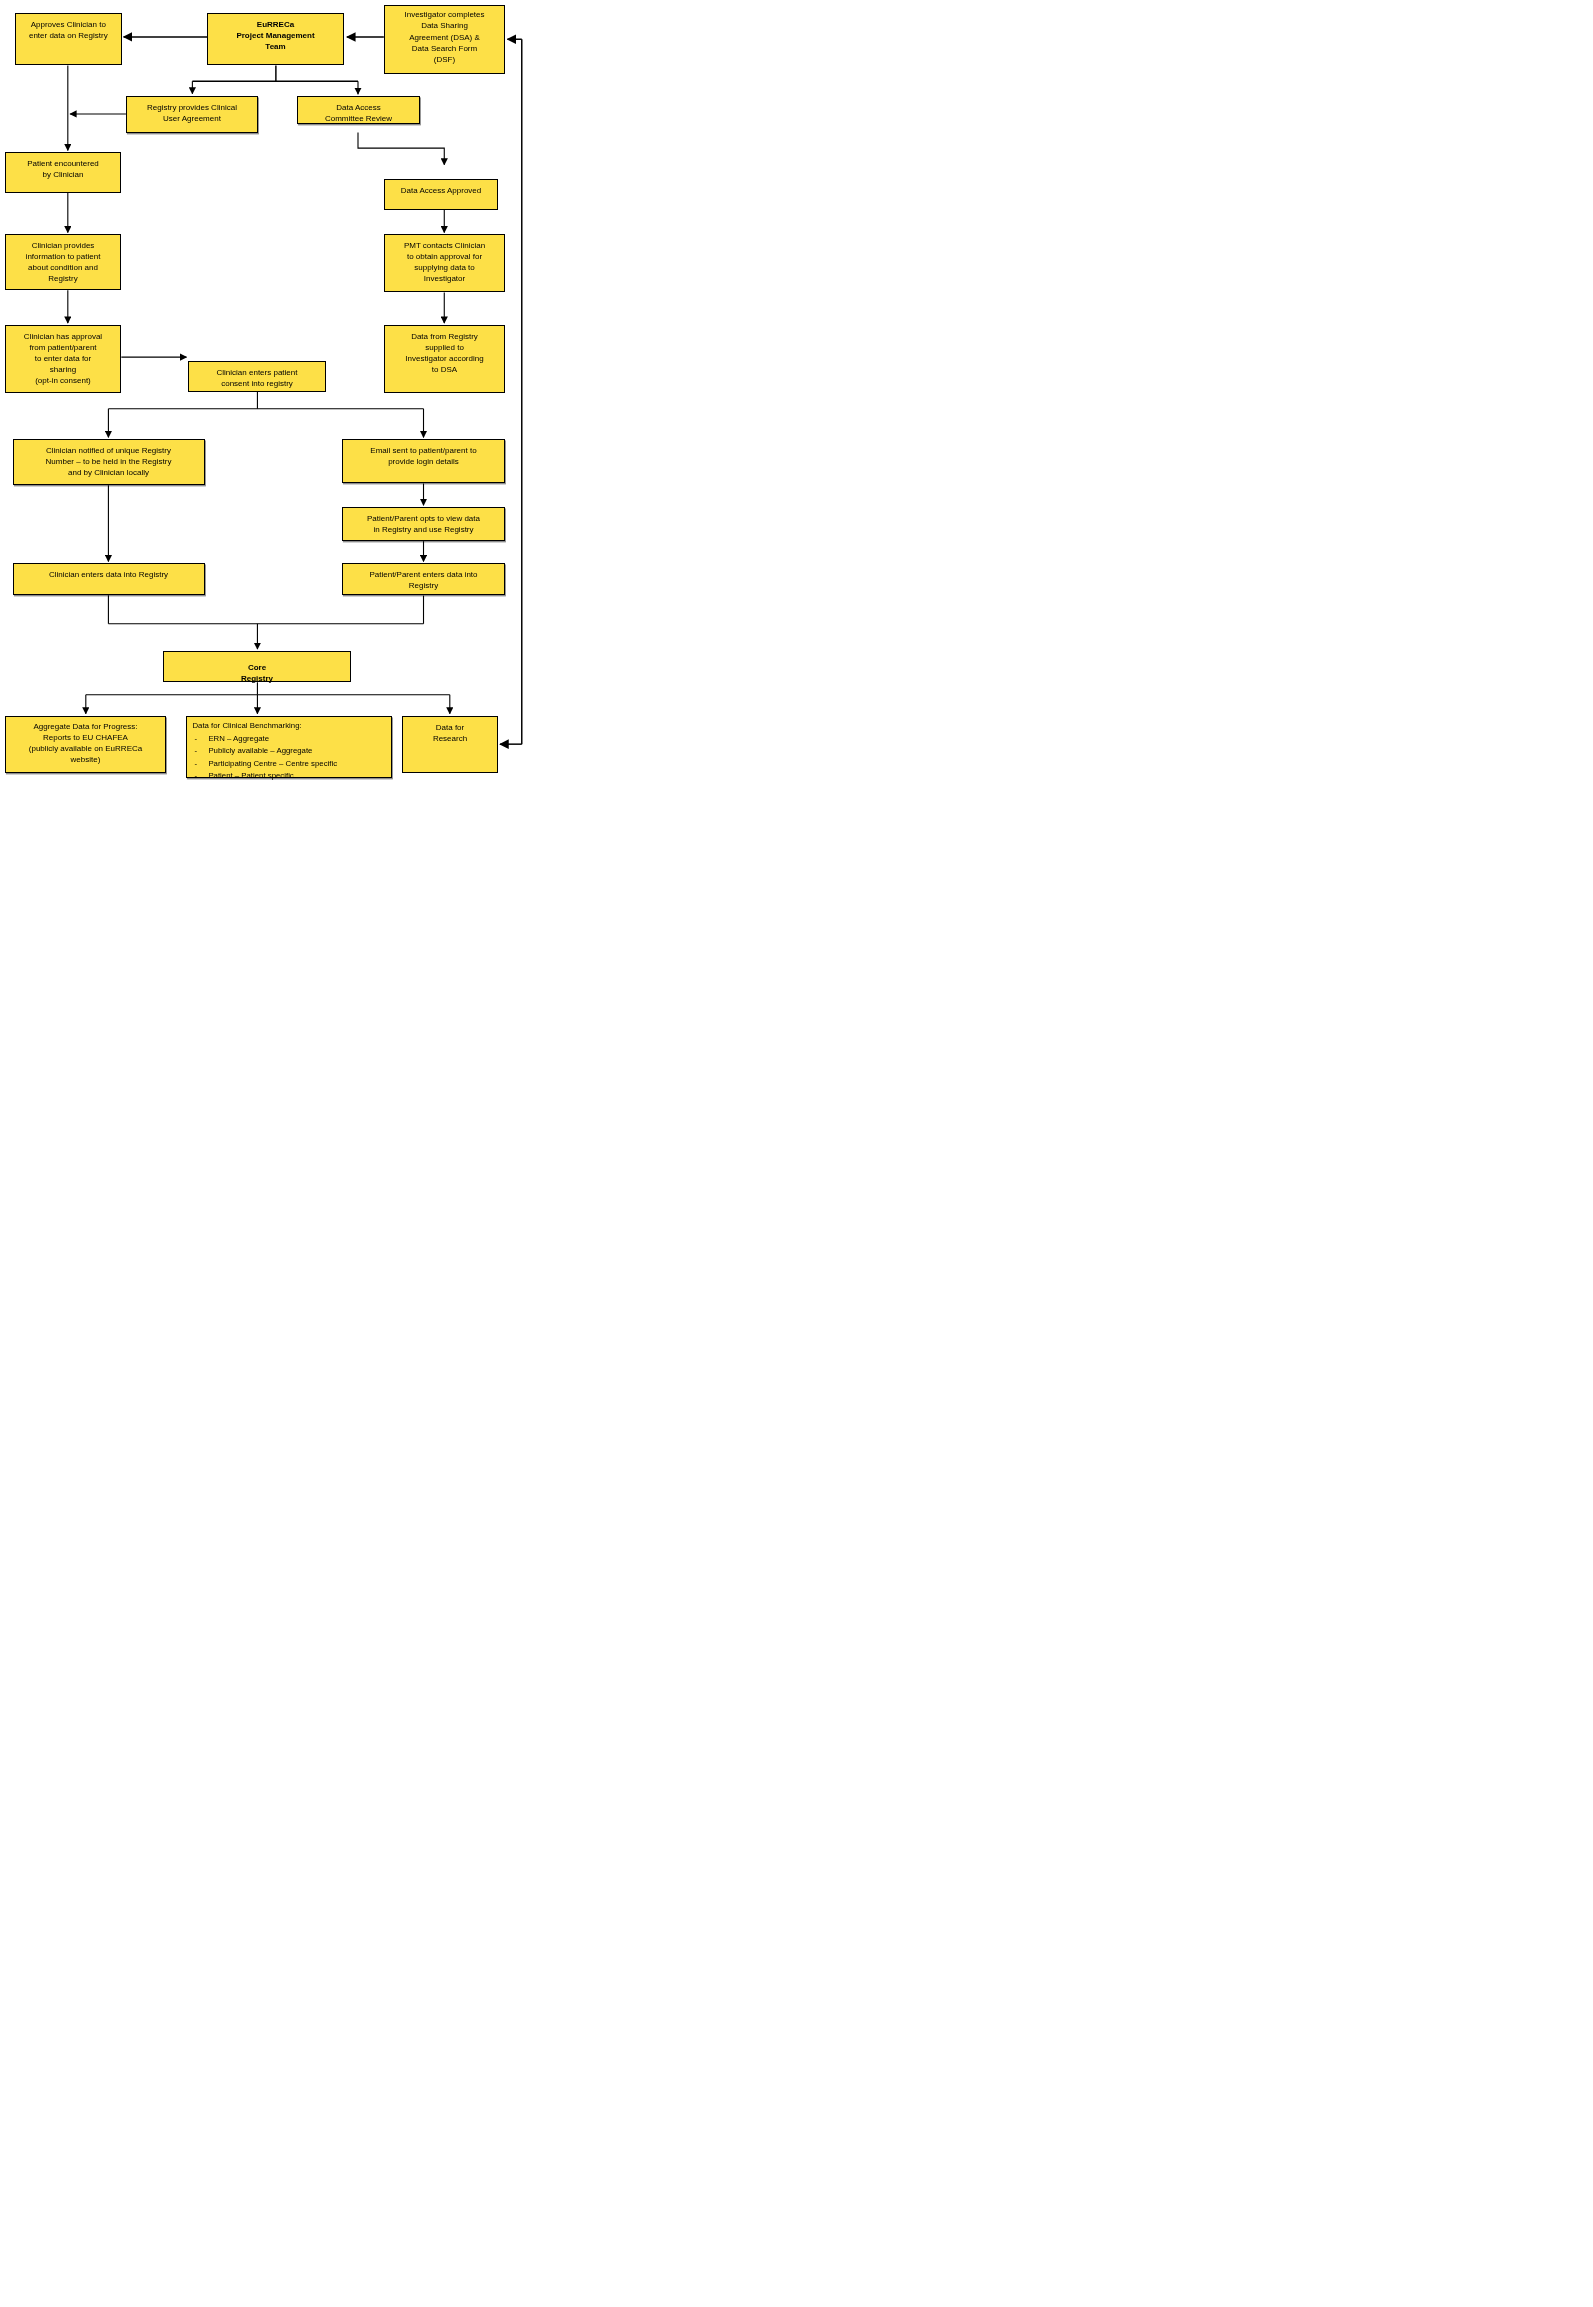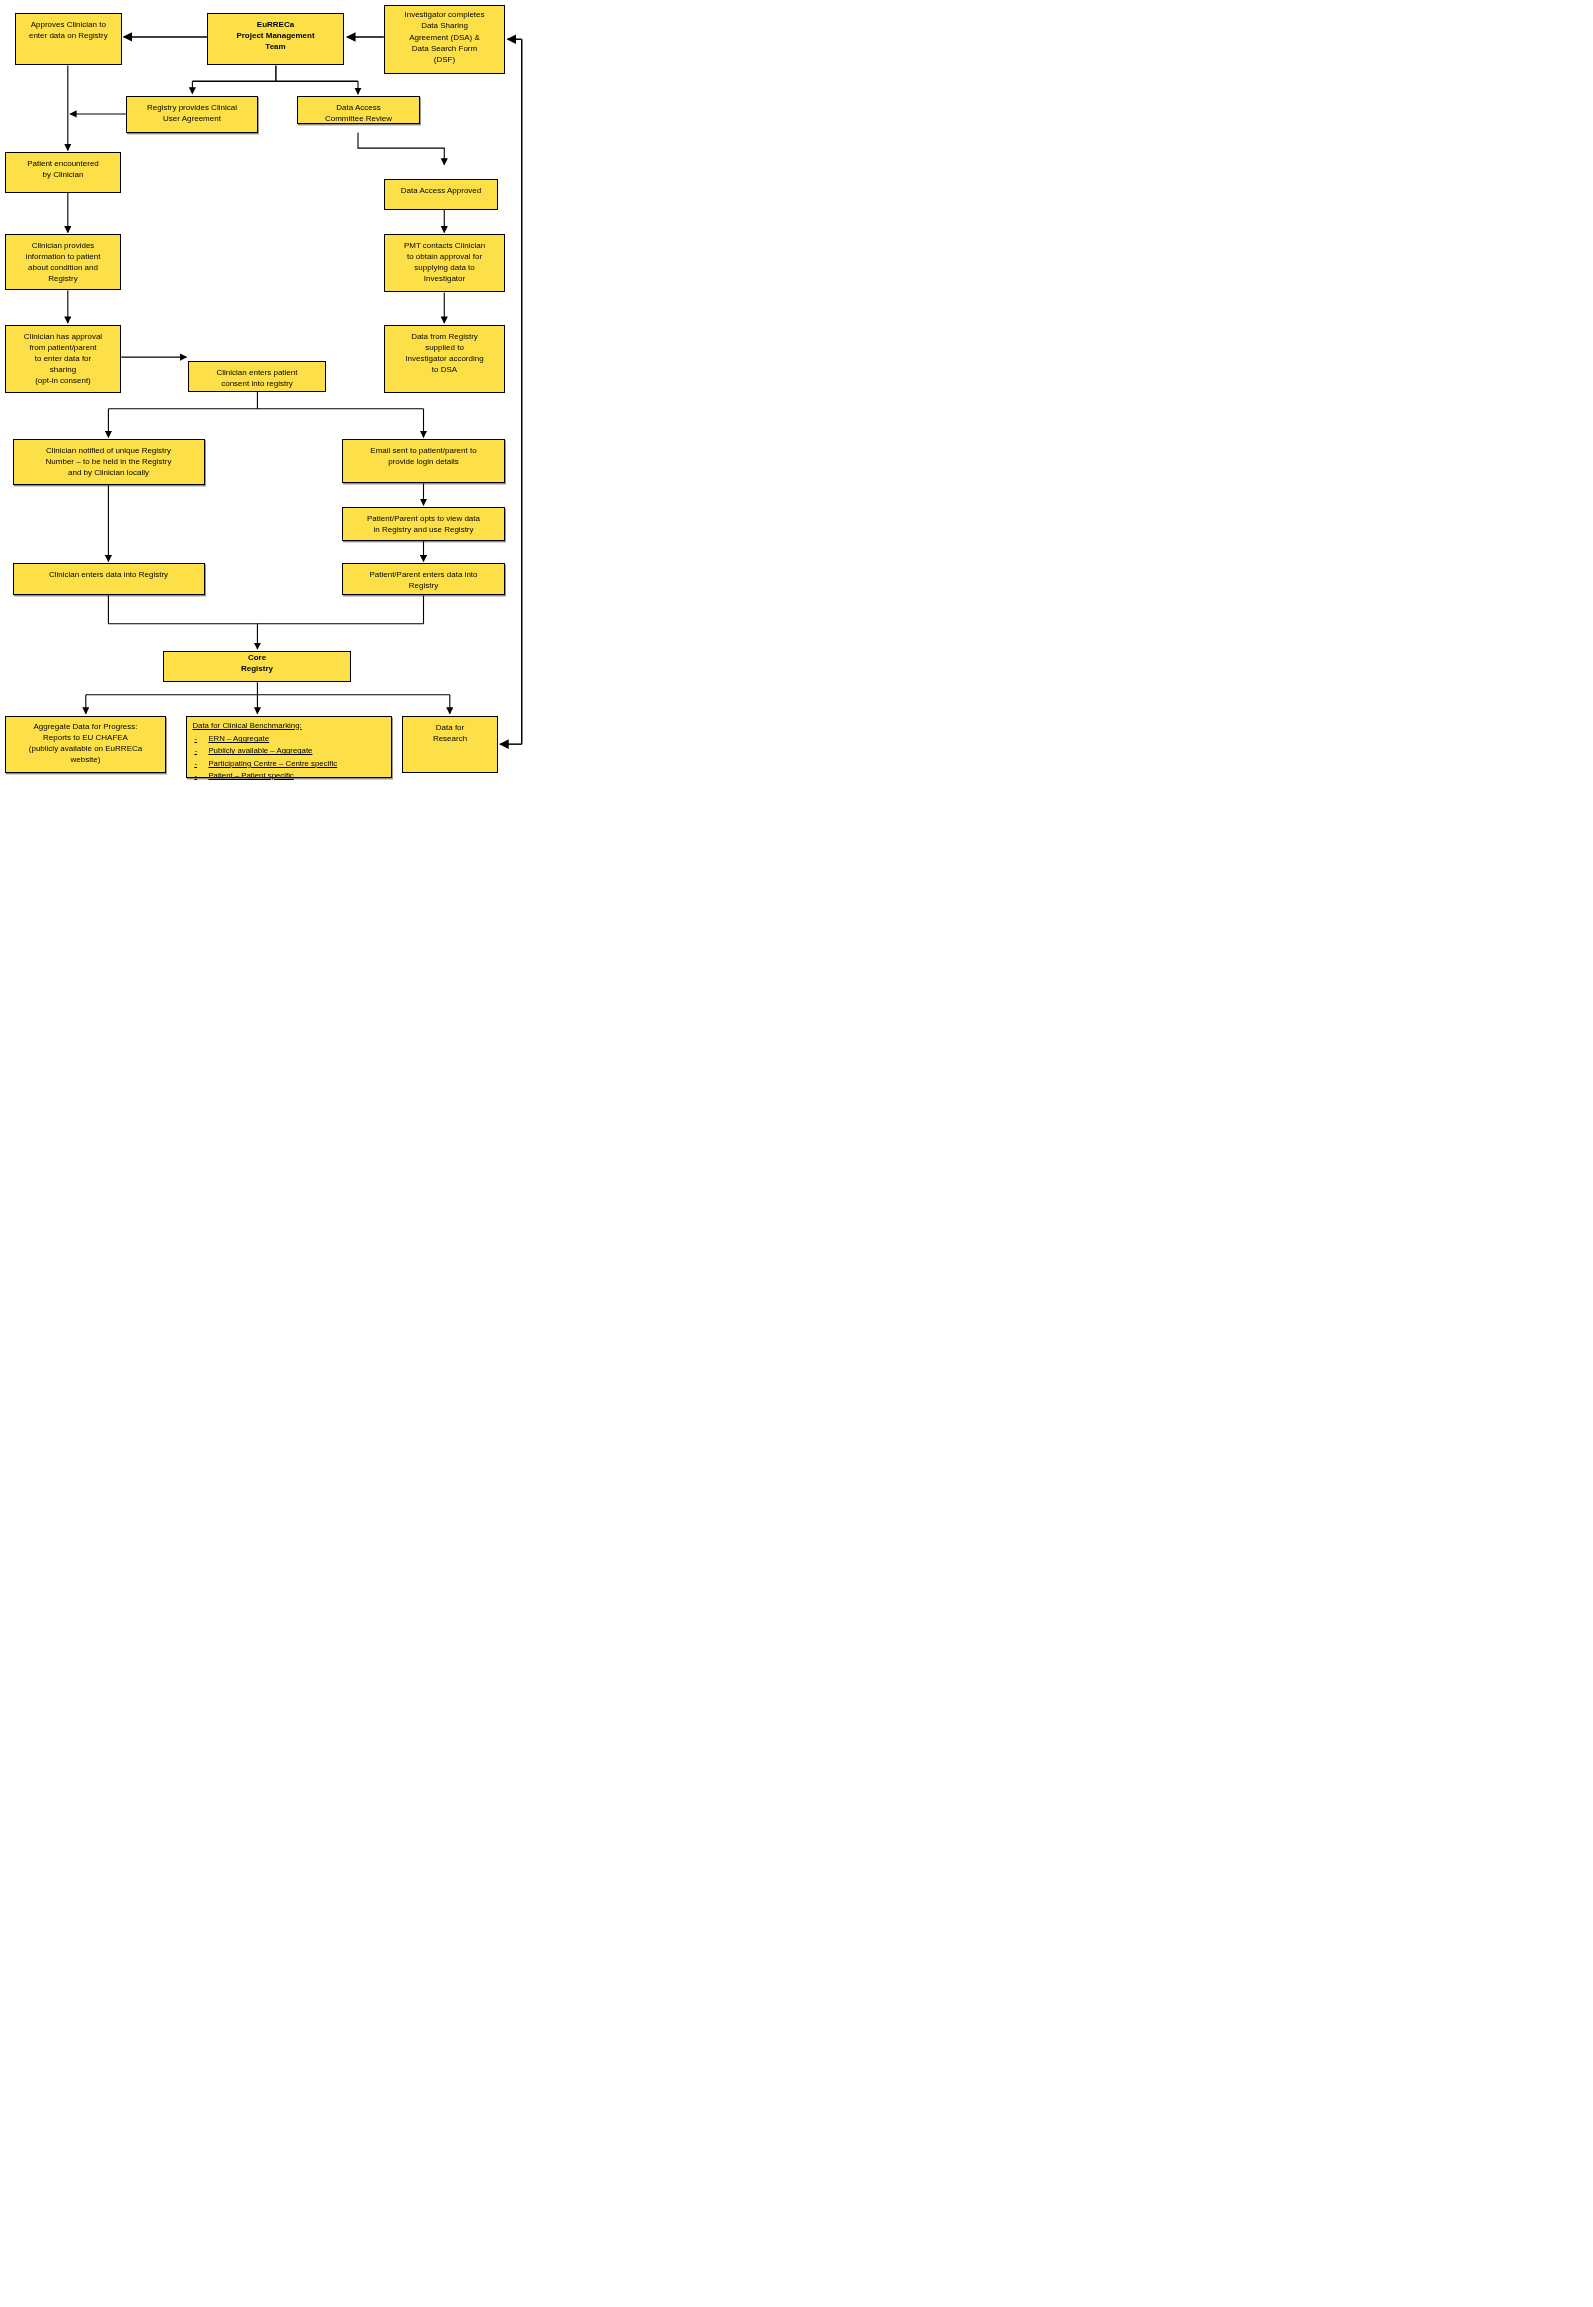--- a/index.html
+++ b/index.html
@@ -208,33 +208,33 @@
 
   <div class="node sh" style="left:12.5px; top:563px; width:192px; height:32px;">
     <span class="lbl">Clinician enters data into Registry</span>
   </div>
 
   <div class="node sh" style="left:342px; top:563px; width:163px; height:32px;">
     <span class="lbl">Patient/Parent enters data into
 Registry</span>
   </div>
 
-  <div class="node bold" style="left:163px; top:651px; width:188px; height:31px; padding-top:0;">
+  <div class="node bold" style="left:163px; top:651px; width:188px; height:31px; padding-top:10px;">
     <span class="lbl">Core
 Registry</span>
   </div>
 
   <div class="node sh" style="left:5px; top:716px; width:161px; height:57px; padding-top:3.7px;">
     <span class="lbl">Aggregate Data for Progress:
 Reports to EU CHAFEA
 (publicly available on EuRRECa
 website)</span>
   </div>
 
-  <div class="node benchmark sh" style="left:186px; top:716px; width:206px; height:62px;text-decoration:underline;">
+  <div class="node benchmark sh" style="left:186px; top:716px; width:206px; height:62px;">
     <div class="bm-heading">Data for Clinical Benchmarking:</div>
     <ul class="bm-list">
       <li class="bm-item">
         <span class="bm-dash">-</span>
         <span class="bm-text">ERN – Aggregate</span>
       </li>
       <li class="bm-item">
         <span class="bm-dash">-</span>
         <span class="bm-text">Publicly available – Aggregate</span>
       </li>

